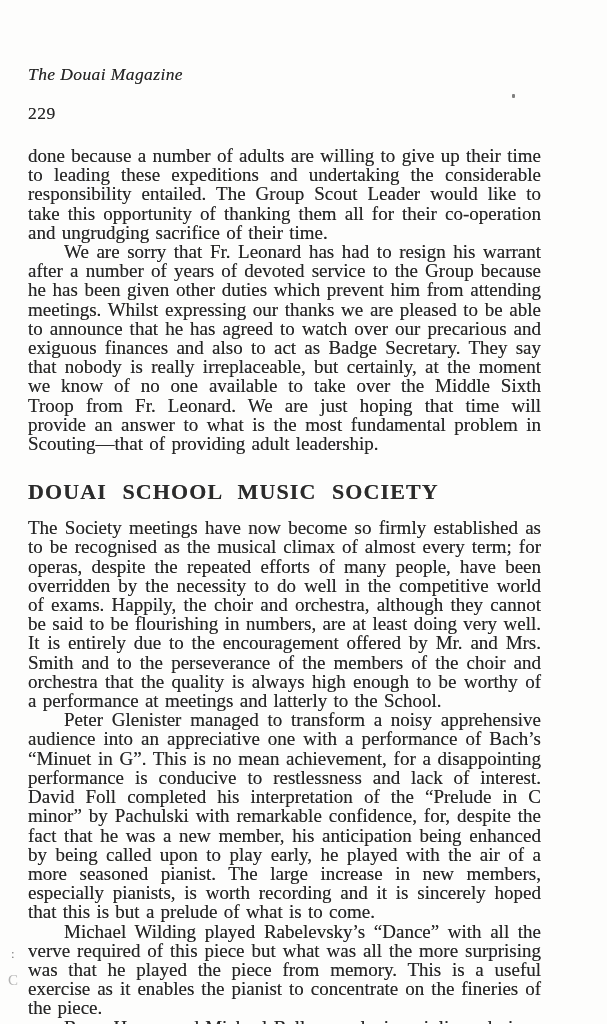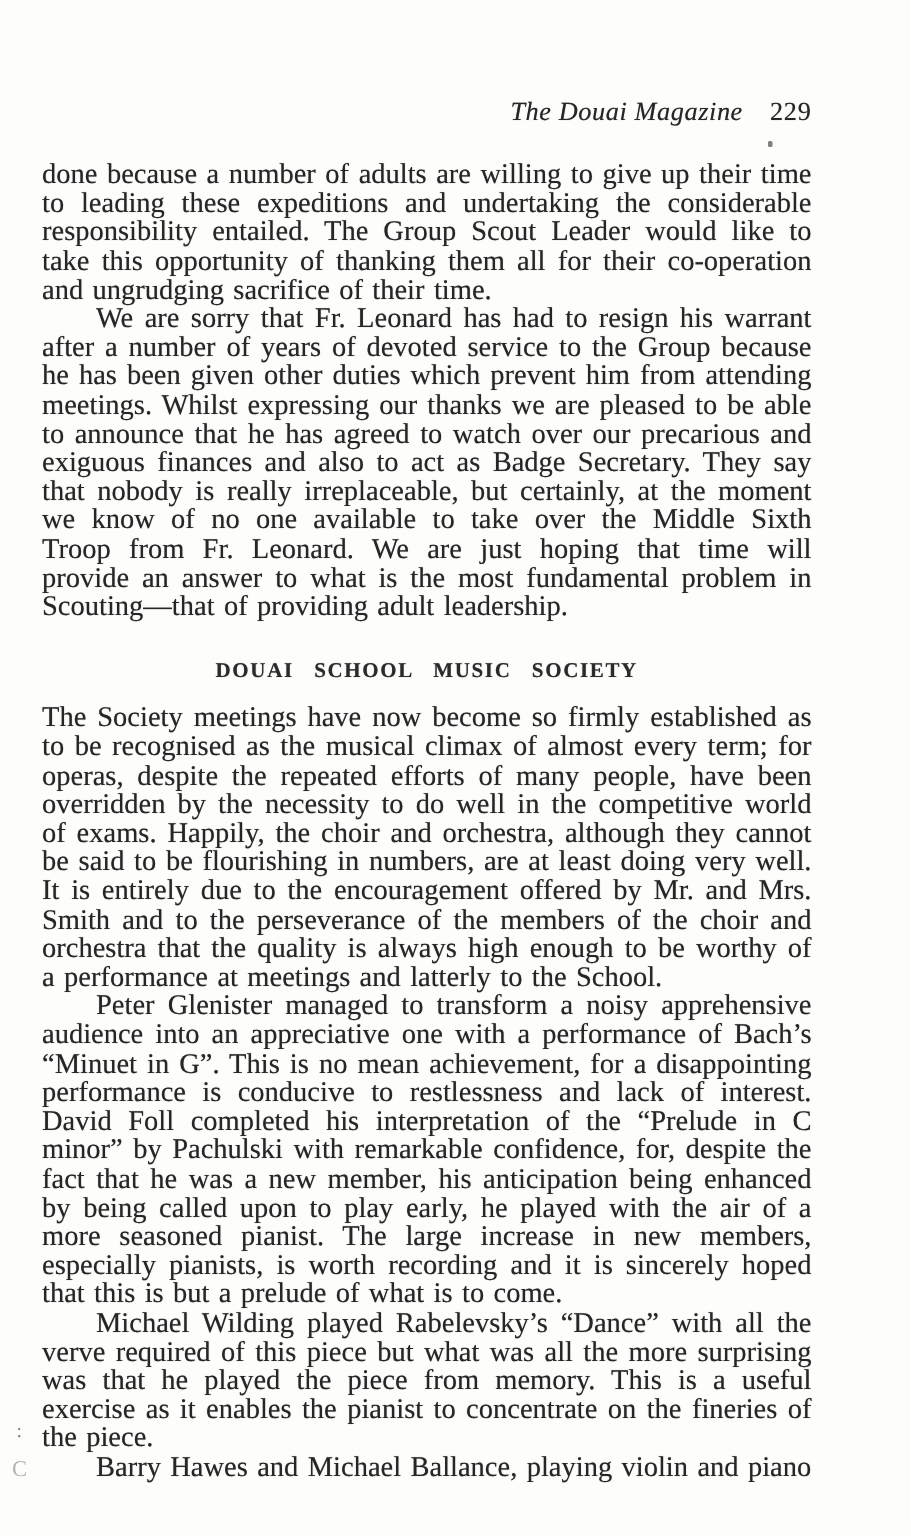--- a/index.html
+++ b/index.html
@@ -25,20 +25,21 @@
   }
   .running-header {
     position: relative;
     display: flex;
     justify-content: flex-end;
     align-items: baseline;
     gap: 18px;
     font-size: 17.5px;
     line-height: 21px;
     margin: 0 0 22px 0;
+    flex-direction: column;
   }
   .mag-title {
     font-style: italic;
     letter-spacing: 0.4px;
   }
   .page-num {
     font-style: normal;
     letter-spacing: 0.5px;
   }
   .speck {
@@ -56,22 +57,22 @@
     text-align: justify;
     font-size: 19px;
     line-height: 19.2px;
     word-spacing: 1.5px;
   }
   .para.indent {
     text-indent: 36px;
   }
   .section-heading {
     margin: 26px 0 13px 0;
-    text-align: center;
-    font-size: 14px;
+    text-align: left;
+    font-size: 22px;
     font-weight: bold;
     letter-spacing: 1.1px;
     word-spacing: 9px;
     color: #2b2b2b;
   }
   .artifact {
     position: absolute;
     font-family: "Liberation Serif", serif;
     text-shadow: none;
   }

